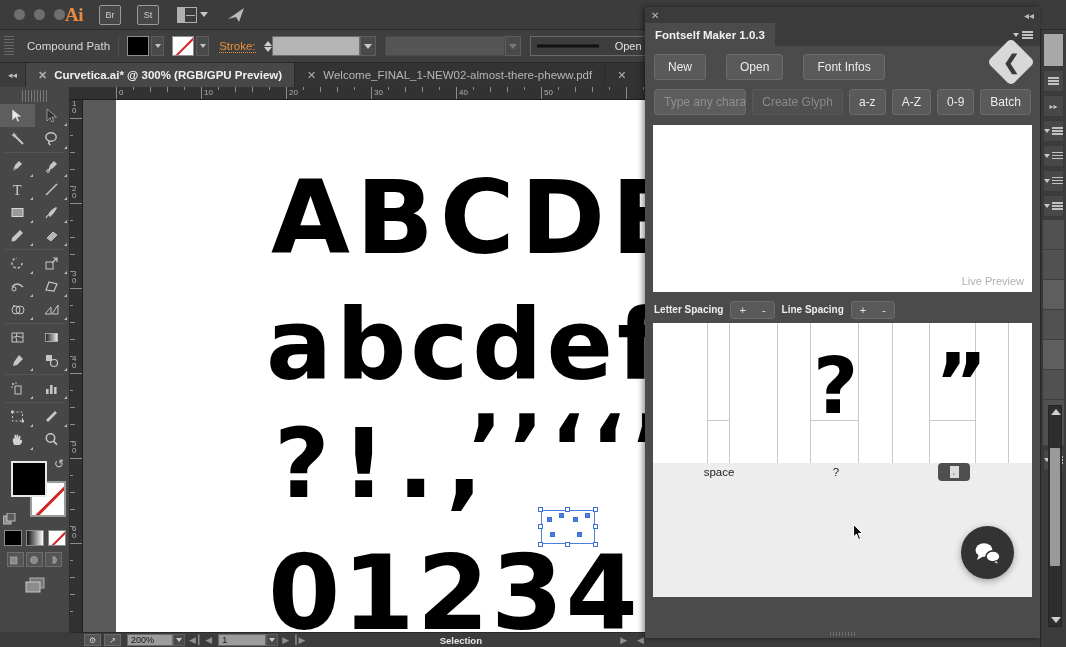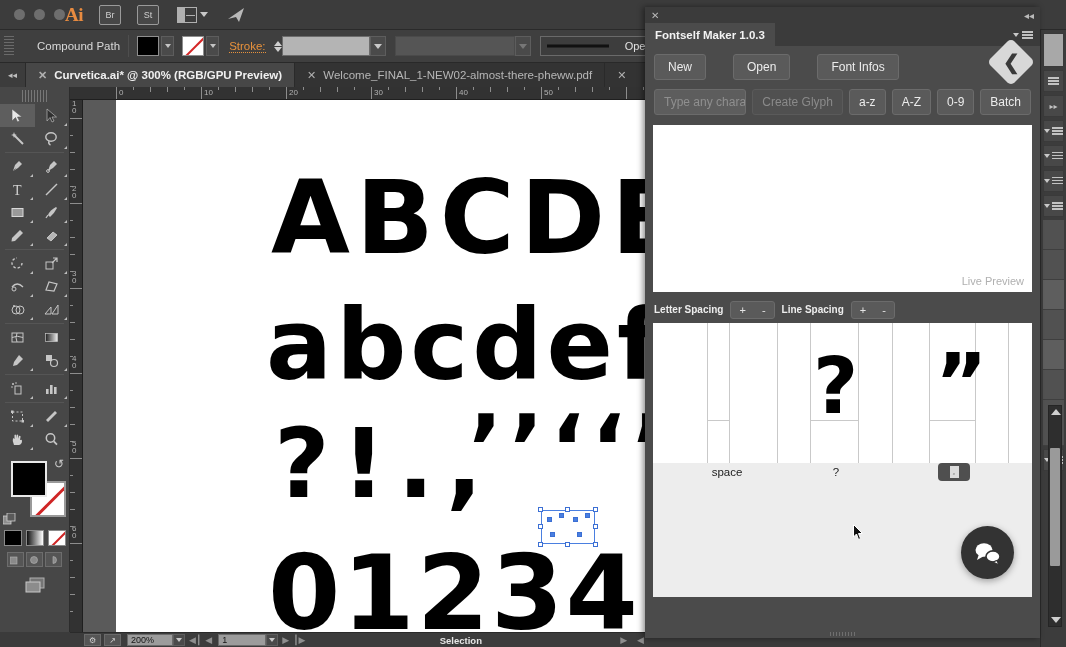--- a/index.html
+++ b/index.html
@@ -36,21 +36,21 @@
   .bird { margin-left: 18px; width: 22px; height: 18px; position: relative; }
 
   
   .ctrlbar {
     position: absolute; left: 0; top: 30px; width: 1066px; height: 33px;
     background: #3f3f3f; border-bottom: 1px solid #292929;
     display: flex; align-items: center;
   }
   .gripper { width: 10px; height: 20px; margin-left: 4px;
     background: repeating-linear-gradient(to bottom, #6a6a6a 0 1px, transparent 1px 3px); }
-  .ctrl-label { color: #d8d8d8; font-size: 11.5px; margin-left: 23px; white-space: nowrap; }
+  .ctrl-label { color: #d8d8d8; font-size: 11.5px; margin-left: 13px; white-space: nowrap; }
   .vdiv { width: 1px; height: 22px; background: #2d2d2d; margin: 0 8px;
           border-right: 1px solid #4e4e4e; }
   .swatch-wrap { display: flex; align-items: center; }
   .swatch { width: 22px; height: 20px; border: 1px solid #8e8e8e; }
   .swatch.fill { background: #000; }
   .swatch.nostroke { background: #fff; position: relative; overflow: hidden; }
   .swatch.nostroke:after {
     content: ""; position: absolute; left: -3px; top: 50%; width: 30px; height: 2px;
     background: #d42626; transform: rotate(-45deg); transform-origin: center;
   }
@@ -200,21 +200,21 @@
     justify-content: space-between; padding: 0 6px; }
   .fp-topbar span { color: #b9b9b9; font-size: 10px; }
   .fp-tabrow { height: 23px; background: #3b3b3b; display: flex; align-items: stretch; }
   .fp-tab {
     background: #4b4b4b; color: #f2f2f2; font-size: 11.5px; font-weight: bold;
     display: flex; align-items: center; padding: 0 10px;
   }
   .fp-tabfill { flex: 1; background: #3b3b3b; display: flex; align-items: center;
     justify-content: flex-end; gap: 3px; padding-right: 7px; }
   .fp-body { padding: 8px 0 0 0; }
-  .fbtn-row { display: flex; align-items: center; gap: 27px; padding: 0 9px 0 9px; }
+  .fbtn-row { display: flex; align-items: center; gap: 20px; padding: 0 9px 0 9px; }
   .fbtn {
     background: #5a5a5a; border: 1px solid #6b6b6b; border-radius: 3px;
     color: #ececec; font-size: 12px; padding: 5px 13px; white-space: nowrap;
   }
   .fbtn.disabled { color: #8a8a8a; background: #505050; border-color: #5a5a5a; }
   .fbtn.small { padding: 5px 9px; }
   .finput {
     background: #5d5d5d; border: 1px solid #6b6b6b; border-radius: 3px;
     color: #8f8f8f; font-size: 12px; padding: 5px 9px; width: 122px;
     overflow: hidden; white-space: nowrap;
@@ -839,21 +839,21 @@
         <div class="gcol" style="left:277px; width:46px;"></div>
         <div class="gcol" style="left:323px; width:33px;"></div>
         <div class="gbase" style="left:55px;  width:22px;  top:97px;"></div>
         <div class="gbase" style="left:158px; width:48px;  top:97px;"></div>
         <div class="gbase" style="left:277px; width:46px;  top:97px;"></div>
         <div style="position:absolute; left:160px; top:18px; font-size:78px; font-weight:bold; color:#000; font-family:'DejaVu Sans',sans-serif;">?</div>
         <div style="position:absolute; left:282px; top:14px; font-size:80px; font-weight:bold; color:#000; font-family:'DejaVu Sans',sans-serif;">”</div>
       </div>
 
       <div class="glyph-labels">
-        <div class="glbl" style="left:52px; width:44px;text-align:center;">space</div>
+        <div class="glbl" style="left:44px; width:44px;text-align:center;">space</div>
         <div class="glbl" style="left:168px; width:30px;">?</div>
         <div class="gbadge" style="left:285px;">
           <i>„</i>
         </div>
       </div>
 
       <div class="fp-bottom">
         <div class="chatbtn">
           <svg width="30" height="26" viewBox="0 0 30 26">
             <ellipse cx="11" cy="10" rx="8.5" ry="6.8" fill="#fff"></ellipse>

